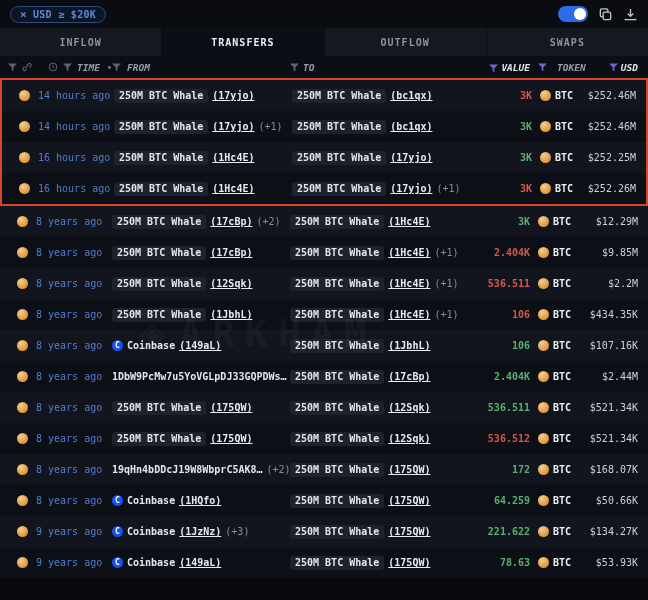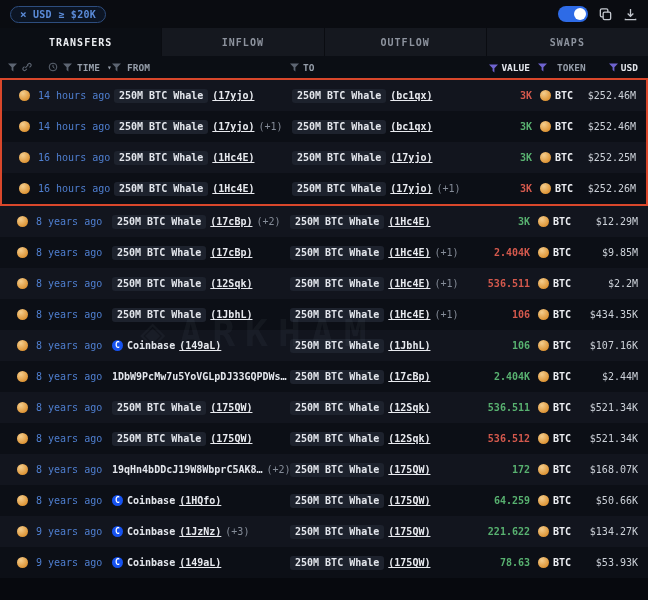--- a/index.html
+++ b/index.html
@@ -26,21 +26,21 @@
   .tb-icon svg { width:100%; height:100%; }
   
   .tabs { height:28px; display:flex; background:#15181f; }
   .tab { flex:1; display:flex; align-items:center; justify-content:center; font-size:10px;
          font-weight:bold; letter-spacing:1px; color:#8d939e; background:#15181f; cursor:pointer;
          border-right:1px solid #0a0c11; }
   .tab:last-child { border-right:none;text-align:right; }
   .tab.active { background:#0b0e14; color:#eceef2; }
   
   .thead { height:22px; display:flex; align-items:center; background:#0b0e14;
-           font-size:9.5px; font-weight:bold; color:#959da9; padding-left:8px; }
+           font-size:9.5px; font-weight:bold; color:#959da9; padding-left:8px;font-style:italic; }
   .funnel { width:9px; height:9px; display:inline-flex; color:#5d6572; }
   .funnel svg { width:9px; height:9px; }
   .funnel.purple { color:var(--purple,#6f63cf); }
   .h-icons { width:104px; display:flex; align-items:center; gap:5px; }
   .h-icons .gap { width:6px; }
   .clock-icon, .link-icon { width:10px; height:10px; display:inline-flex; color:#5d6572; }
   .clock-icon svg, .link-icon svg { width:10px; height:10px; }
   .caret { font-size:8px; color:#959da9; margin-left:2px; }
   .h-from { width:178px; display:flex; align-items:center; gap:6px; }
   .h-to { width:182px; display:flex; align-items:center; gap:4px; }
@@ -103,22 +103,22 @@
     <span class="tb-icon">
       <svg viewBox="0 0 16 16" fill="none" stroke="currentColor" stroke-width="1.4">
         <path d="M8 2v8M5 7l3 3 3-3"></path>
           <path d="M2.5 12.5v1h11v-1"></path>
       </svg>
     </span>
   </div>
 </div>
 
 <div class="tabs">
+  <div class="tab">INFLOW</div>
   <div class="tab active">TRANSFERS</div>
-  <div class="tab">INFLOW</div>
   <div class="tab">OUTFLOW</div>
   <div class="tab">SWAPS</div>
 </div>
 
 <div class="thead">
   <div class="h-icons">
     <span class="funnel">
       <svg viewBox="0 0 10 9" fill="currentColor">
           <path d="M0 0h10L6 4.2V9L4 7.2V4.2z"></path>
         </svg>

